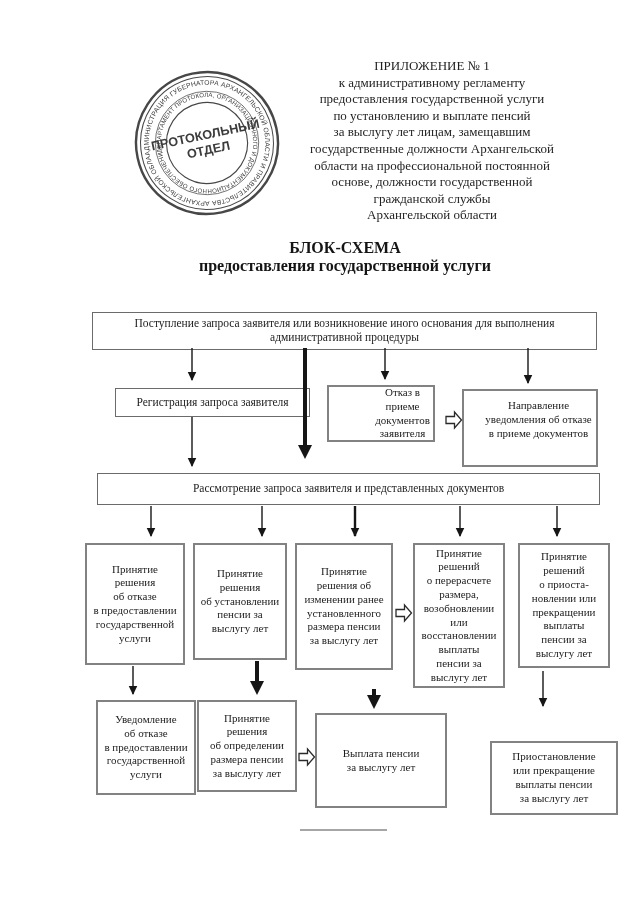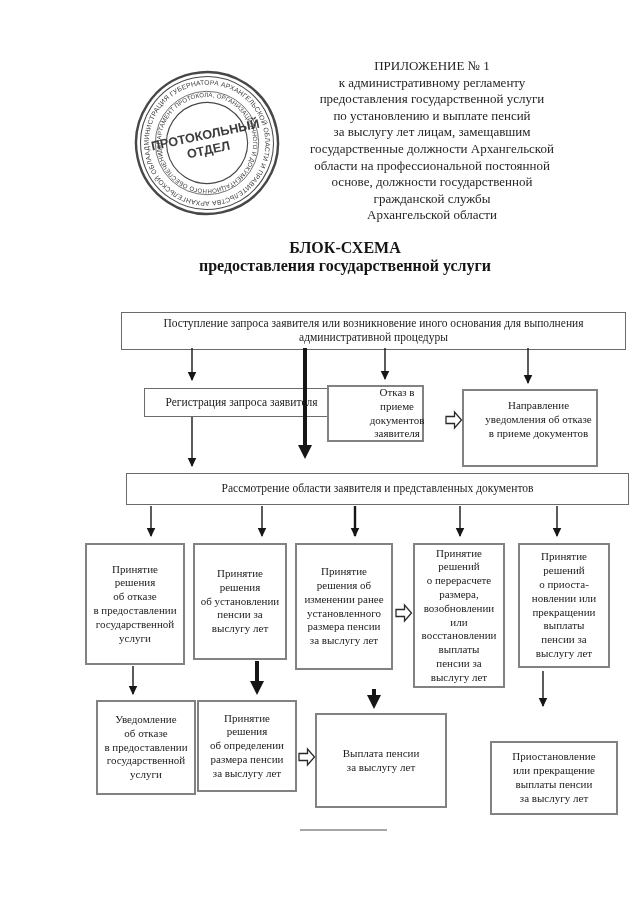--- a/index.html
+++ b/index.html
@@ -23,21 +23,21 @@
     font-weight:bold;font-size:16px;line-height:18px;color:#141414;
   }
   
   .box{
     position:absolute;box-sizing:border-box;background:#fff;
     border:2px solid #828282;
     display:flex;align-items:center;justify-content:center;
     text-align:center;font-size:11px;line-height:13.8px;color:#1c1c1c;
     white-space:pre-line;padding:2px 3px;
   }
-  .box.wide{border:1.5px solid #6b6b6b;font-size:11.5px;margin-left:29px;}
+  .box.wide{border:1.5px solid #6b6b6b;font-size:11.5px;}
   .box.top-align{align-items:flex-start;padding-top:8px;}
   .arrows{position:absolute;left:0;top:0;pointer-events:none;}
   .arrows line{stroke:#161616;}
   .arrows .thin{stroke-width:1.4;}
   .arrows .med{stroke-width:2.4;}
   .arrows .thick{stroke-width:4;}
   .arrows .hollow{fill:#ffffff;stroke:#2a2a2a;stroke-width:1.3;}
   .arrows marker path{fill:#161616;}
   
   .footnote-rule{position:absolute;left:300px;top:829px;width:87px;height:2px;background:#a6a6a6;}
@@ -82,29 +82,29 @@
   <div class="doc-title">
     <div>БЛОК-СХЕМА</div>
     <div>предоставления государственной услуги</div>
   </div>
 
   <div class="box wide" style="left:92px;top:312px;width:505px;height:38px;">Поступление запроса заявителя или возникновение иного основания для выполнения
 административной процедуры</div>
 
   <div class="box wide" style="left:115px;top:388px;width:195px;height:29px;">Регистрация запроса заявителя</div>
 
-  <div class="box" style="left:327px;top:385px;width:97px;height:57px;padding-left:46px;">Отказ в приеме
+  <div class="box" style="left:327px;top:385px;width:108px;height:57px;padding-left:46px;">Отказ в приеме
 документов
 заявителя</div>
 
   <div class="box top-align" style="left:462px;top:389px;width:136px;height:78px;padding-left:20px;">Направление
 уведомления об отказе
 в приеме документов</div>
 
-  <div class="box wide" style="left:97px;top:473px;width:503px;height:32px;">Рассмотрение области заявителя и представленных документов</div>
+  <div class="box wide" style="left:97px;top:473px;width:503px;height:32px;">Рассмотрение запроса заявителя и представленных документов</div>
 
   <div class="box" style="left:85px;top:543px;width:100px;height:122px;">Принятие
 решения
 об отказе
 в предоставлении
 государственной
 услуги</div>
 
   <div class="box" style="left:193px;top:543px;width:94px;height:117px;">Принятие
 решения

